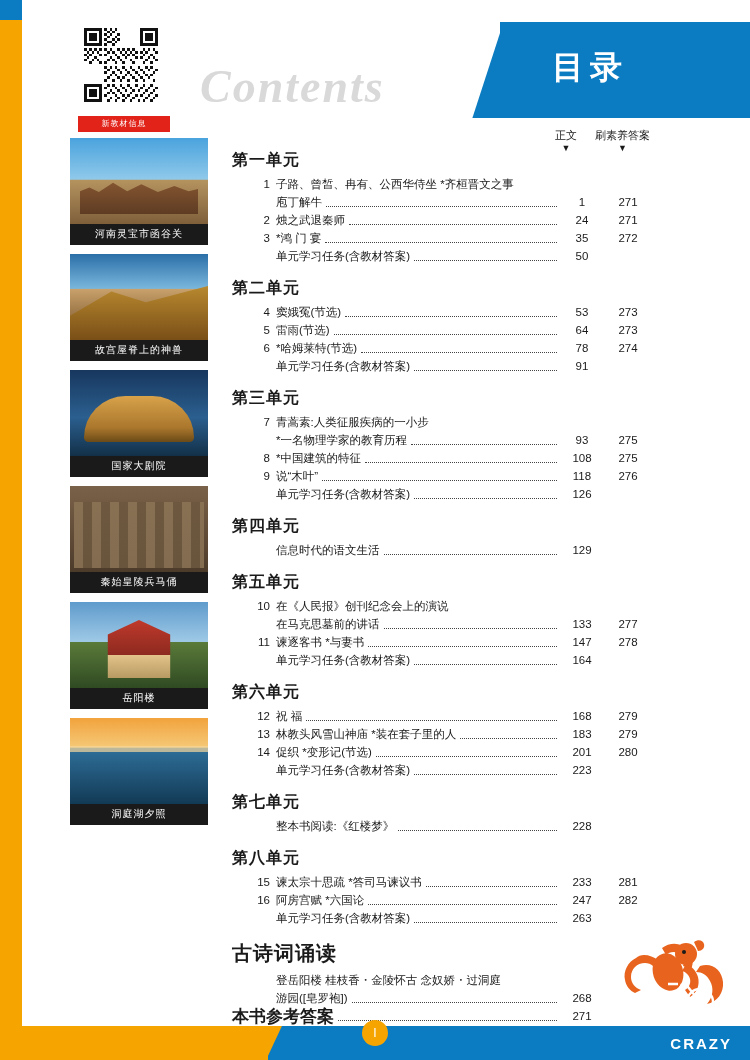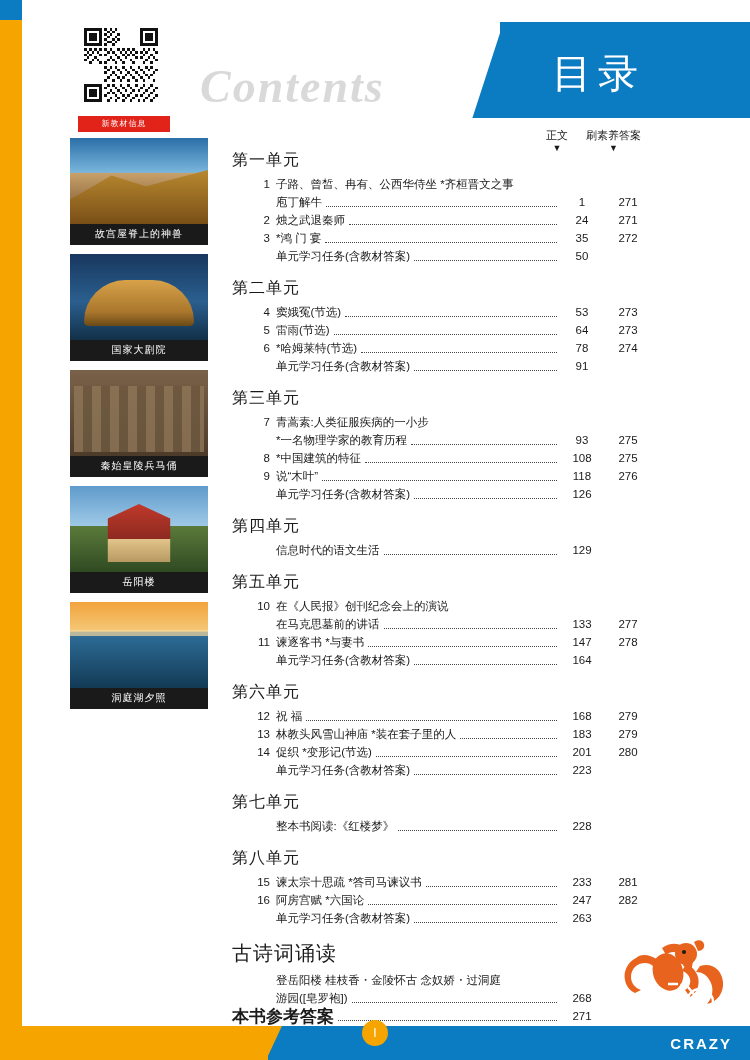--- a/index.html
+++ b/index.html
@@ -52,21 +52,21 @@
     position:absolute; left:478px; top:0; width:272px; height:96px;
     background:#0b7cc1;
   }
   .header-blue-skew {
     position:absolute; left:466px; top:0; width:40px; height:96px;
     background:#0b7cc1;
     transform:skewX(-18deg);
   }
   .header-title {
     position:absolute; left:530px; top:24px;
-    color:#ffffff; font-size:40px; font-weight:normal;
+    color:#ffffff; font-size:32px; font-weight:bold;
     letter-spacing:6px;
     text-align:right;
   }
 
   
   .qr-box {
     position:absolute; left:78px; top:28px; width:92px; height:96px;
     background:#ffffff;
   }
   .qr-img { width:86px; height:74px; display:block; }
@@ -113,29 +113,29 @@
   .p6 { background:linear-gradient(180deg,#f2a33c 0%,#f5c877 34%,#2f6f9a 35%,#123a55 100%); }
   .p6::after{content:"";position:absolute;left:0;top:28px;width:138px;height:6px;
     background:#f6d79b;opacity:.7;}
 
   
   .toc {
     position:absolute; left:232px; top:128px; width:420px;
     color:#1a1a1a;
   }
   .col-head {
-    position:absolute; right:11px; top:0; width:176px;
+    position:absolute; right:2px; top:0; width:176px;
     display:flex; justify-content:flex-end; gap:18px;
     font-size:11px; color:#1a1a1a;
   }
   .col-head span { display:block; text-align:center; }
   .col-head .arrow { display:block; font-size:9px; line-height:9px; margin-top:1px;}
 
   .unit {
-    font-size:16px; font-weight:normal; margin:13px 0 5px 0;
+    font-size:16px; font-weight:bold; margin:13px 0 5px 0;
     letter-spacing:1px;
   }
   .unit.first { margin-top:22px; }
   .unit.big { font-size:20px; }
 
   .row {
     display:flex; align-items:flex-end; font-size:11.5px;
     line-height:17px; margin:1px 0; padding-left:20px;
   }
   .row .num {
@@ -209,20 +209,24 @@
       <path d="M8 8h1v1H8zM10 8h1v1h-1zM13 8h1v1h-1zM15 8h1v1h-1zM17 8h1v1h-1zM19 8h1v1h-1zM9 9h1v1H9zM11 9h1v1h-1zM14 9h1v1h-1zM16 9h1v1h-1zM18 9h1v1h-1zM20 9h1v1h-1zM8 10h1v1H8zM12 10h1v1h-1zM15 10h1v1h-1zM17 10h1v1h-1zM19 10h1v1h-1zM10 11h1v1h-1zM13 11h1v1h-1zM16 11h1v1h-1zM20 11h1v1h-1zM9 12h1v1H9zM11 12h1v1h-1zM14 12h1v1h-1zM18 12h1v1h-1zM8 13h1v1H8zM12 13h1v1h-1zM15 13h1v1h-1zM19 13h1v1h-1z"></path>
       <path d="M8 15h1v1H8zM10 15h1v1h-1zM12 15h1v1h-1zM15 15h1v1h-1zM18 15h1v1h-1zM21 15h1v1h-1zM24 15h1v1h-1zM26 15h1v1h-1zM9 16h1v1H9zM13 16h1v1h-1zM16 16h1v1h-1zM19 16h1v1h-1zM22 16h1v1h-1zM25 16h1v1h-1zM28 16h1v1h-1zM8 17h1v1H8zM11 17h1v1h-1zM14 17h1v1h-1zM17 17h1v1h-1zM20 17h1v1h-1zM23 17h1v1h-1zM27 17h1v1h-1zM10 18h1v1h-1zM12 18h1v1h-1zM16 18h1v1h-1zM18 18h1v1h-1zM21 18h1v1h-1zM24 18h1v1h-1zM26 18h1v1h-1zM9 19h1v1H9zM13 19h1v1h-1zM15 19h1v1h-1zM19 19h1v1h-1zM22 19h1v1h-1zM25 19h1v1h-1zM8 20h1v1H8zM11 20h1v1h-1zM14 20h1v1h-1zM17 20h1v1h-1zM20 20h1v1h-1zM23 20h1v1h-1zM27 20h1v1h-1z"></path>
       <path d="M9 22h1v1H9zM11 22h1v1h-1zM14 22h1v1h-1zM17 22h1v1h-1zM20 22h1v1h-1zM23 22h1v1h-1zM26 22h1v1h-1zM8 23h1v1H8zM12 23h1v1h-1zM15 23h1v1h-1zM18 23h1v1h-1zM22 23h1v1h-1zM25 23h1v1h-1zM28 23h1v1h-1zM10 24h1v1h-1zM13 24h1v1h-1zM16 24h1v1h-1zM19 24h1v1h-1zM21 24h1v1h-1zM24 24h1v1h-1zM27 24h1v1h-1zM9 25h1v1H9zM11 25h1v1h-1zM14 25h1v1h-1zM18 25h1v1h-1zM23 25h1v1h-1zM26 25h1v1h-1zM8 26h1v1H8zM12 26h1v1h-1zM15 26h1v1h-1zM17 26h1v1h-1zM20 26h1v1h-1zM22 26h1v1h-1zM25 26h1v1h-1zM28 26h1v1h-1zM10 27h1v1h-1zM13 27h1v1h-1zM16 27h1v1h-1zM19 27h1v1h-1zM24 27h1v1h-1zM27 27h1v1h-1zM9 28h1v1H9zM12 28h1v1h-1zM15 28h1v1h-1zM18 28h1v1h-1zM21 28h1v1h-1zM23 28h1v1h-1zM26 28h1v1h-1z"></path>
     </g>
   </svg>
   <div class="qr-caption">新教材信息</div>
 </div>
 
 <div class="photos">
     <div class="photo-item">
+      <div class="photo p1"></div>
+      <div class="photo-caption">河南灵宝市函谷关</div>
+    </div>
+    <div class="photo-item">
       <div class="photo p3"></div>
       <div class="photo-caption">故宫屋脊上的神兽</div>
     </div>
     <div class="photo-item">
       <div class="photo p2"></div>
       <div class="photo-caption">国家大剧院</div>
     </div>
     <div class="photo-item">
       <div class="photo p4"></div>
       <div class="photo-caption">秦始皇陵兵马俑</div>

